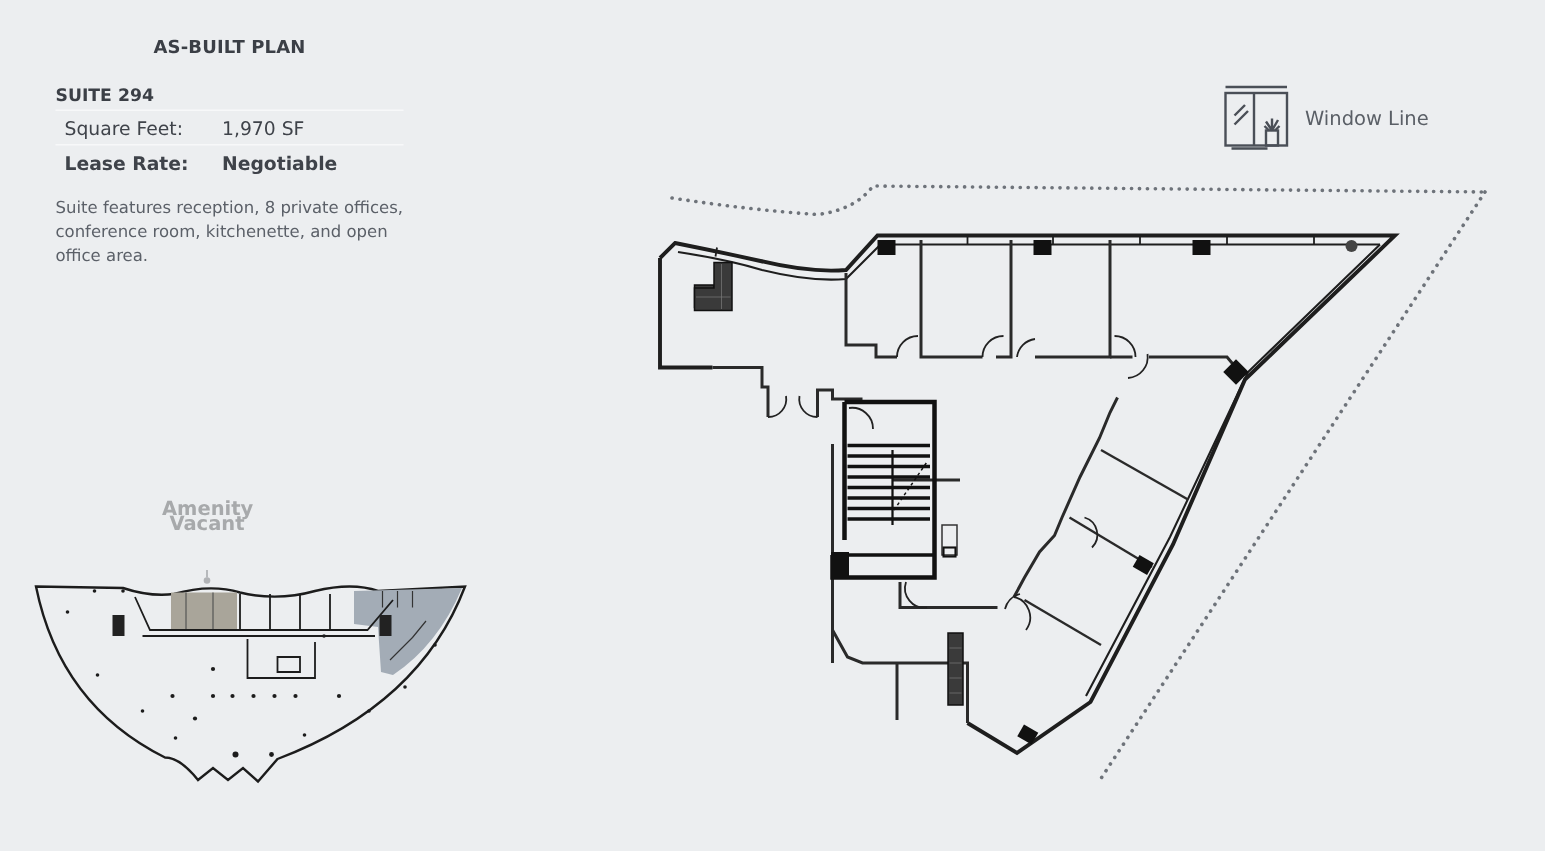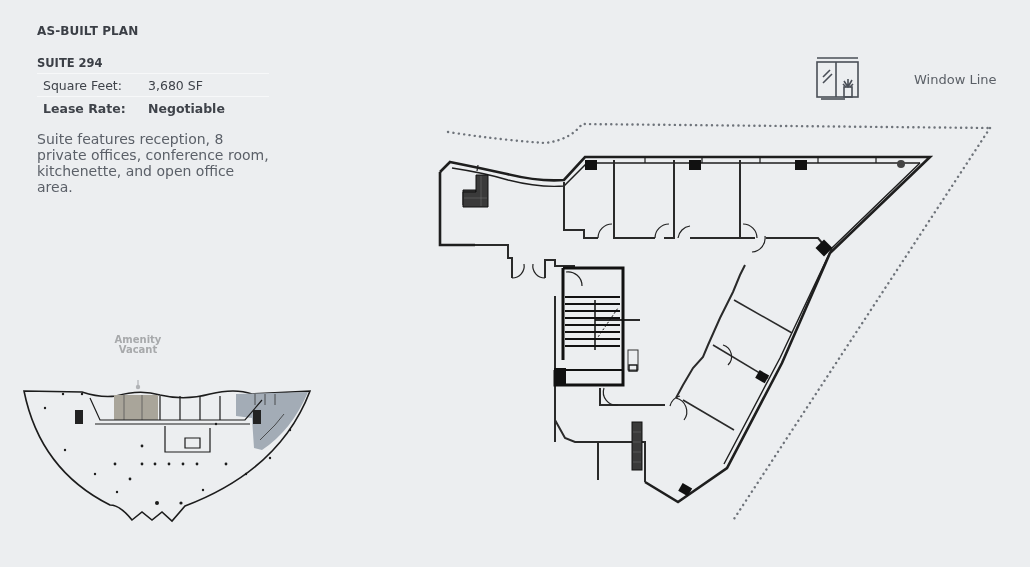--- a/index.html
+++ b/index.html
@@ -6,53 +6,53 @@
   body {
     width: 1030px; height: 567px; overflow: hidden;
     background: #eceef0;
     font-family: "DejaVu Sans", sans-serif;
     color: #3e4249;
     position: relative;
   }
   .info-panel { position: absolute; left: 37px; top: 24px; width: 232px; }
   .plan-title {
     font-size: 12px; font-weight: bold; letter-spacing: 0.1px;
-    color: #3b3f46; margin: 0 0 18px 0;
+    color: #3b3f46; margin: 0 0 18px 0; text-align: center;
   }
   .suite-title {
     font-size: 11.5px; font-weight: bold; color: #3b3f46;
     padding-bottom: 3px; border-bottom: 1px solid #f7f8f9;
   }
   .spec-table { width: 232px; border-collapse: collapse; font-size: 12.5px; color: #3f434a; }
   .spec-table td { padding: 3px 0 3px 6px; border-bottom: 1px solid #f7f8f9; height: 16px; }
   .spec-table tr:last-child td { border-bottom: none; font-weight: bold; }
   .spec-table td.k { width: 99px; }
   .description {
-    margin-top: 12px; font-size: 14px; line-height: 16px; color: #5b6068; width: 235px;
-  }
-  .legend { position: absolute; left: 815px; top: 55px; display: flex; align-items: center; gap: 44px; }
+    margin-top: 12px; font-size: 11px; line-height: 16px; color: #5b6068; width: 235px;
+  }
+  .legend { position: absolute; left: 815px; top: 55px; display: flex; align-items: center; }
   .legend-label { font-size: 13px; color: #5a5f66; margin-left: 10px; }
   .amenity-label {
     position: absolute; left: 108px; top: 335px; width: 60px; text-align: center;
-    font-size: 10px; font-weight: bold; color: #a7a9ab; line-height: 10px;
+    font-size: 13px; font-weight: bold; color: #a7a9ab; line-height: 10px;
   }
   .keyplan { position: absolute; left: 0; top: 380px; }
   .mainplan { position: absolute; left: 0; top: 0; }
 </style>
 </head>
 <body>
 
 <div class="info-panel">
   <div class="plan-title">AS-BUILT PLAN</div>
   <div class="suite-title">SUITE 294</div>
   <table class="spec-table">
     <tbody>
         <tr>
       <td class="k">Square Feet:</td>
-      <td>3,680 SF</td>
+      <td>1,970 SF</td>
     </tr>
     <tr>
       <td class="k">Lease Rate:</td>
       <td>Negotiable</td>
     </tr>
   </tbody>
     </table>
   <div class="description">Suite features reception, 8 private offices, conference room, kitchenette, and open office area.</div>
 </div>
 

